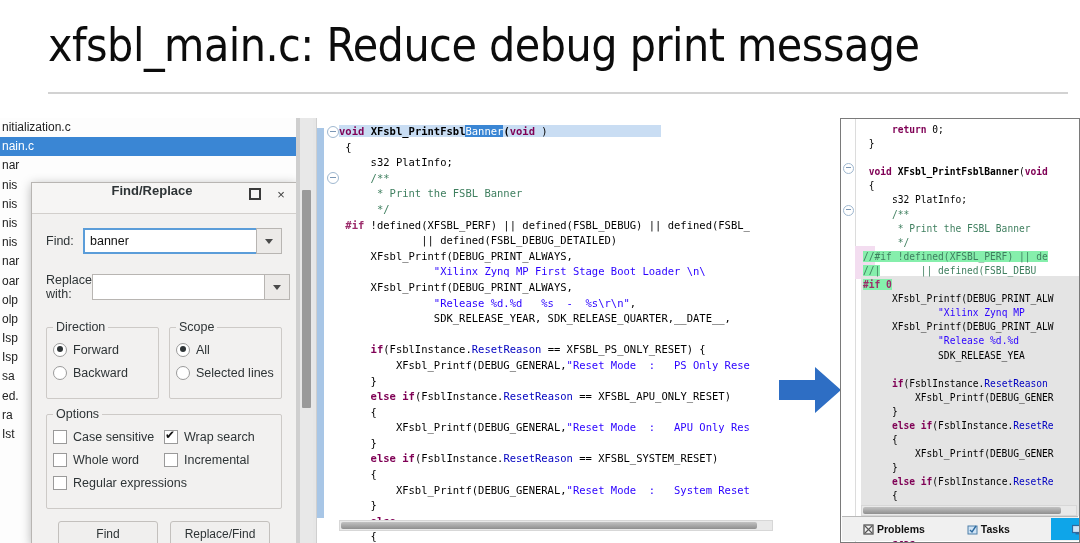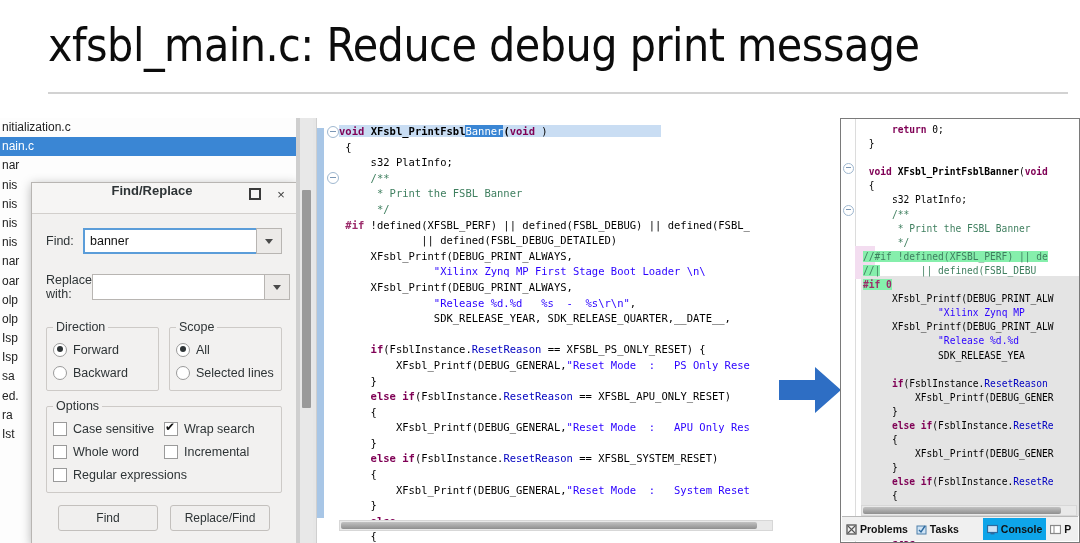--- a/index.html
+++ b/index.html
@@ -78,21 +78,21 @@
     display:flex; align-items:center; justify-content:center;
   }
   .caret-dn {
     width:0;height:0;border-left:4px solid transparent;border-right:4px solid transparent;
     border-top:5px solid #4a4a4a;
   }
 
   .group-row { display:flex; gap:10px; margin-top:6px; }
   fieldset.grp {
     border:1px solid #cdcac7; border-radius:2px;
-    margin:0; padding:4px 6px 6px 6px; flex:1; min-width:0;
+    margin:0; padding:4px 6px 14px 6px; flex:1; min-width:0;
   }
   fieldset.grp legend { font-size:12.5px; padding:0 3px; color:#2e3436; }
   .opt { display:flex; align-items:center; height:23px; font-size:12.5px; white-space:nowrap; }
   .radio {
     width:12px;height:12px;border-radius:50%;border:1px solid #9a9a9a;background:#fff;
     margin-right:6px; flex:none; position:relative;
   }
   .radio.on::after{content:"";position:absolute;left:2.5px;top:2.5px;width:6px;height:6px;border-radius:50%;background:#2e3436;}
   .cbox {
     width:12px;height:12px;border:1px solid #9a9a9a;background:#fff;
@@ -174,21 +174,21 @@
   .r-fold { position:absolute; left:2px; width:9px; height:9px; border-radius:50%;
             border:1px solid #9fb8d0; background:#fff; }
   .r-fold::after { content:""; position:absolute; left:2px; top:3px; width:5px; height:1px; background:#7b97b5; }
 
   
   .rtabs {
     position:absolute; left:1px; bottom:1px; width:236px; height:24px;
     background:#f0f0f0; border-top:1px solid #b9b9b9;
     display:flex; align-items:center; font-size:10.5px; color:#111;
   }
-  .rtab { display:flex; align-items:center; gap:3px; padding:0 4px; white-space:nowrap; font-weight:bold;justify-content:center; }
+  .rtab { display:flex; align-items:center; gap:3px; padding:0 21px; white-space:nowrap; font-weight:bold;justify-content:center; }
   .rtab.active { background:#0ea5e9; height:22px;margin-left:20px; }
   .tabicon { width:11px; height:11px; display:inline-block; }
 
   
   .r-hbar { position:absolute; left:20px; bottom:26px; width:214px; height:9px;
             background:#e9e9e9; border:1px solid #d7d7d7; }
   .r-hbar-thumb { position:absolute; left:1px; top:1px; width:198px; height:7px;
             background:linear-gradient(#c2c2c2,#8f8f8f); border-radius:2px; }
 </style>
 </head>

